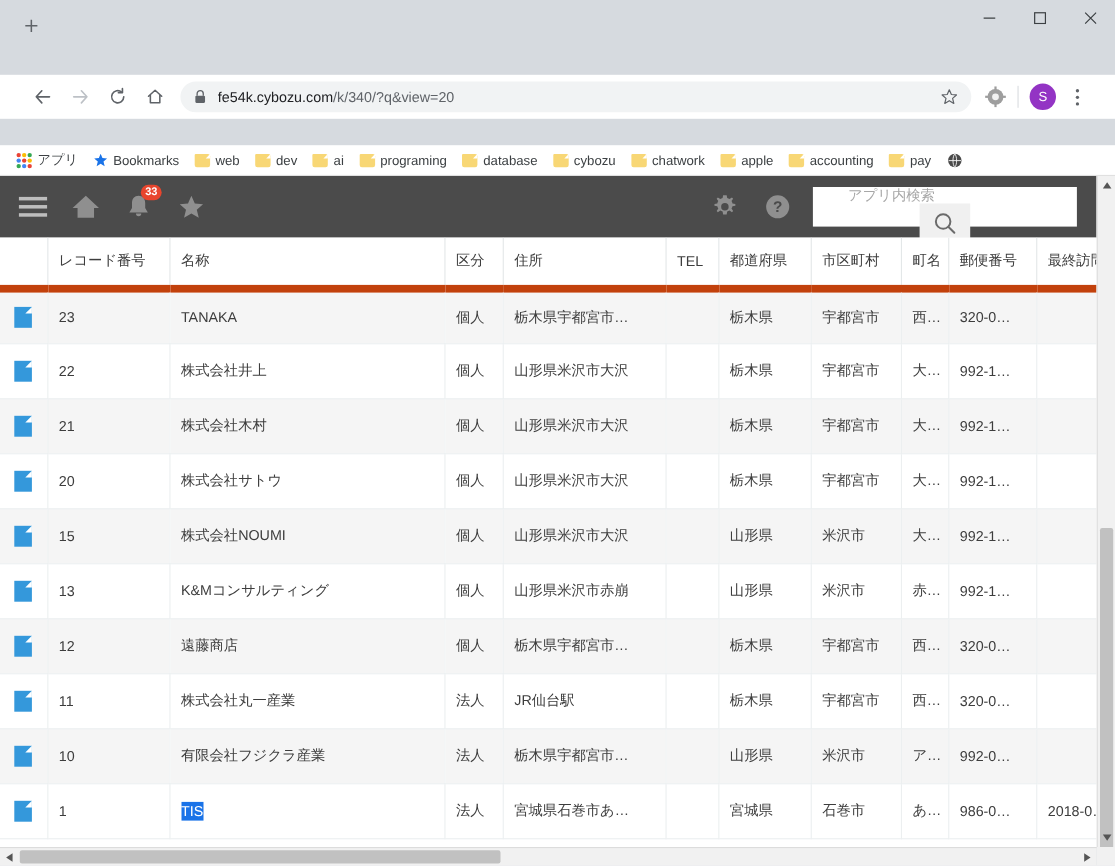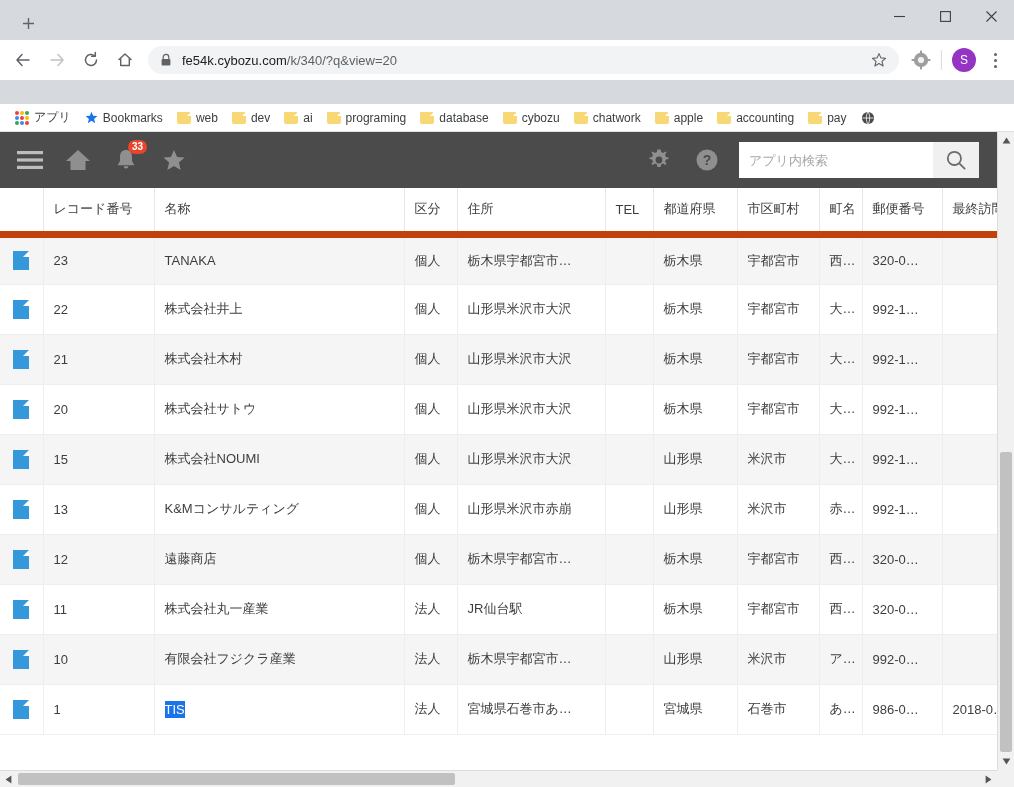--- a/index.html
+++ b/index.html
@@ -81,23 +81,24 @@
     display: flex; align-items: center; justify-content: center;
     color: #3c4043;
   }
   .wc svg { display: block; }
 
   
   .navbar {
     height: 40px;
     background: #ffffff;
     display: flex; align-items: center;
-    padding: 0 6px;
+    padding: 0 22px;
     gap: 0;
     flex: 0 0 auto;
+    margin-top: 28px;
   }
   .navbtn {
     width: 34px; height: 34px;
     display: flex; align-items: center; justify-content: center;
     border-radius: 50%;
     color: #5f6368;
     flex: 0 0 auto;
   }
   .navbtn.disabled { color: #bdc1c6; }
   .omnibox {
@@ -229,20 +230,21 @@
     margin-left: auto;
     display: flex; align-items: center;
     height: 56px;
     padding-right: 18px;
   }
   .k-search {
     width: 240px; height: 36px;
     background: #ffffff;
     display: flex; align-items: center;
     margin-left: 8px;
+    flex-direction: column;
   }
   .k-search input {
     flex: 1 1 auto; border: 0; outline: 0;
     height: 34px;
     padding: 0 10px;
     font-size: 13px;
     color: #333;
     background: transparent;
     font-family: "Liberation Sans", "DejaVu Sans", sans-serif;
     min-width: 0;

